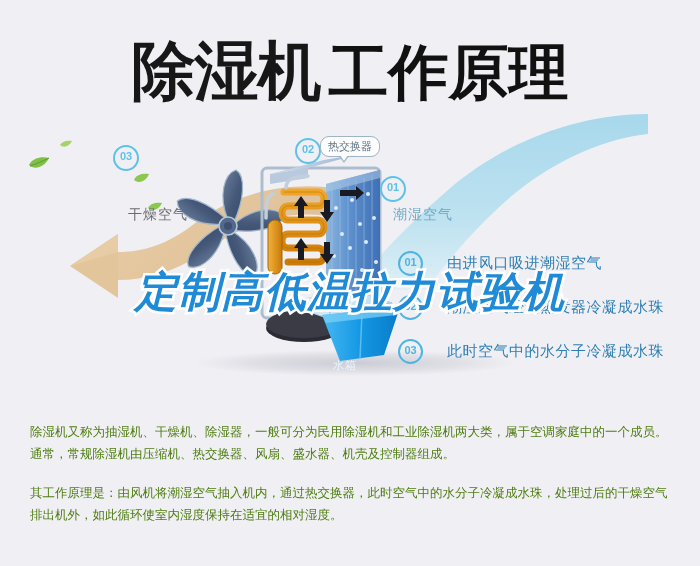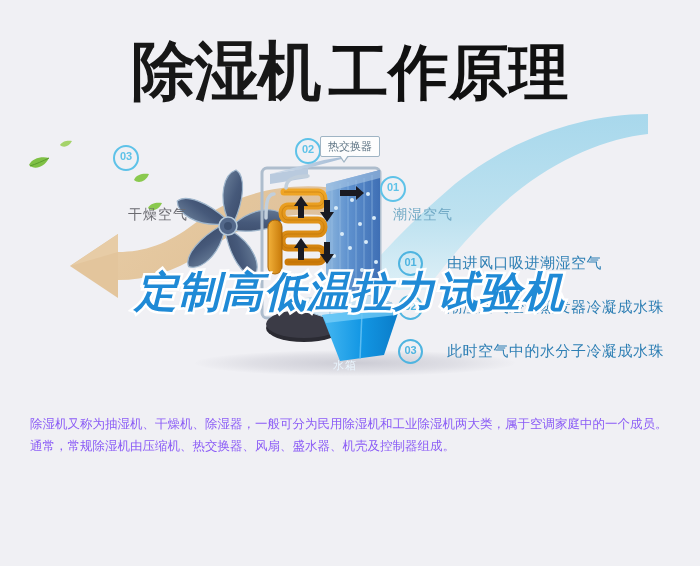--- a/index.html
+++ b/index.html
@@ -77,21 +77,21 @@
     font-size:11px;font-weight:bold;line-height:19px;text-align:center;
     background:transparent;letter-spacing:0px;
   }
   .badge-03d{left:113px;top:27px;}
   .badge-02d{left:295px;top:20px;}
   .badge-01d{left:380px;top:58px;}
 
   
   .callout{
     position:absolute;left:320px;top:18px;
-    border:1.5px solid #9fb4c4;border-radius:2px;background:rgba(255,255,255,.82);
+    border:1.5px solid #9fb4c4;border-radius:9px;background:rgba(255,255,255,.82);
     padding:2px 7px;font-size:11px;color:#5f7585;white-space:nowrap;
   }
   .callout:after{
     content:"";position:absolute;left:18px;bottom:-7px;
     width:0;height:0;border-left:5px solid transparent;border-right:5px solid transparent;
     border-top:7px solid #9fb4c4;
   }
   .callout:before{
     content:"";position:absolute;left:19px;bottom:-5px;z-index:2;
     width:0;height:0;border-left:4px solid transparent;border-right:4px solid transparent;
@@ -120,23 +120,23 @@
     -webkit-text-stroke:5px #ffffff;
     paint-order:stroke fill;
     text-shadow:0 1px 0 rgba(255,255,255,.6);
     z-index:40;
   }
   .watermark .wm-inner{position:relative;display:inline-block;text-align:right;}
 
   
   .body-text{position:absolute;left:30px;top:413px;width:640px;}
   .para{
-    font-size:12.5px;line-height:22px;color:#8b5cf6;
+    font-size:12.5px;line-height:22px;color:#4d7c0f;
     font-family:"Liberation Sans","DejaVu Sans",sans-serif;
-    margin:0 0 17px 0;text-align:left;
+    margin:8px 0 17px 0;text-align:left;
   }
 </style>
 </head>
 <body>
 
 <div id="page">
 
   <div class="title-wrap">
     <span class="title-small">除湿机</span><span class="title-big">工作原理</span>
   </div>
@@ -368,15 +368,16 @@
       <div class="step-text">此时空气中的水分子冷凝成水珠</div>
     </div>
   </div>
 
   <div class="watermark">
     <span class="wm-inner">定制高低温拉力试验机</span>
   </div>
 
   <div class="body-text">
     <p class="para">除湿机又称为抽湿机、干燥机、除湿器，一般可分为民用除湿机和工业除湿机两大类，属于空调家庭中的一个成员。通常，常规除湿机由压缩机、热交换器、风扇、盛水器、机壳及控制器组成。</p>
+    <p class="para">其工作原理是：由风机将潮湿空气抽入机内，通过热交换器，此时空气中的水分子冷凝成水珠，处理过后的干燥空气排出机外，如此循环使室内湿度保持在适宜的相对湿度。</p>
   </div>
 
 </div>
 
 </body></html>

